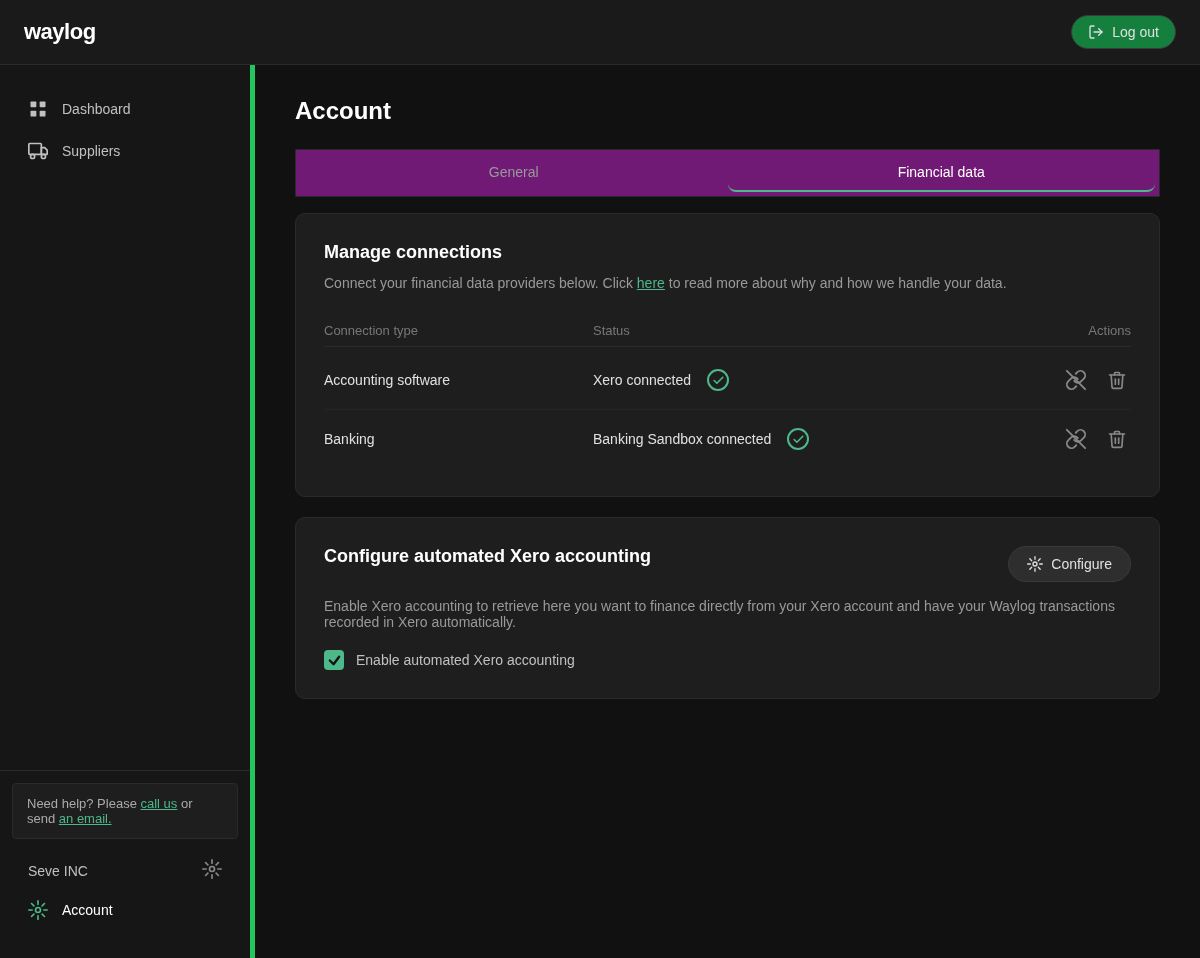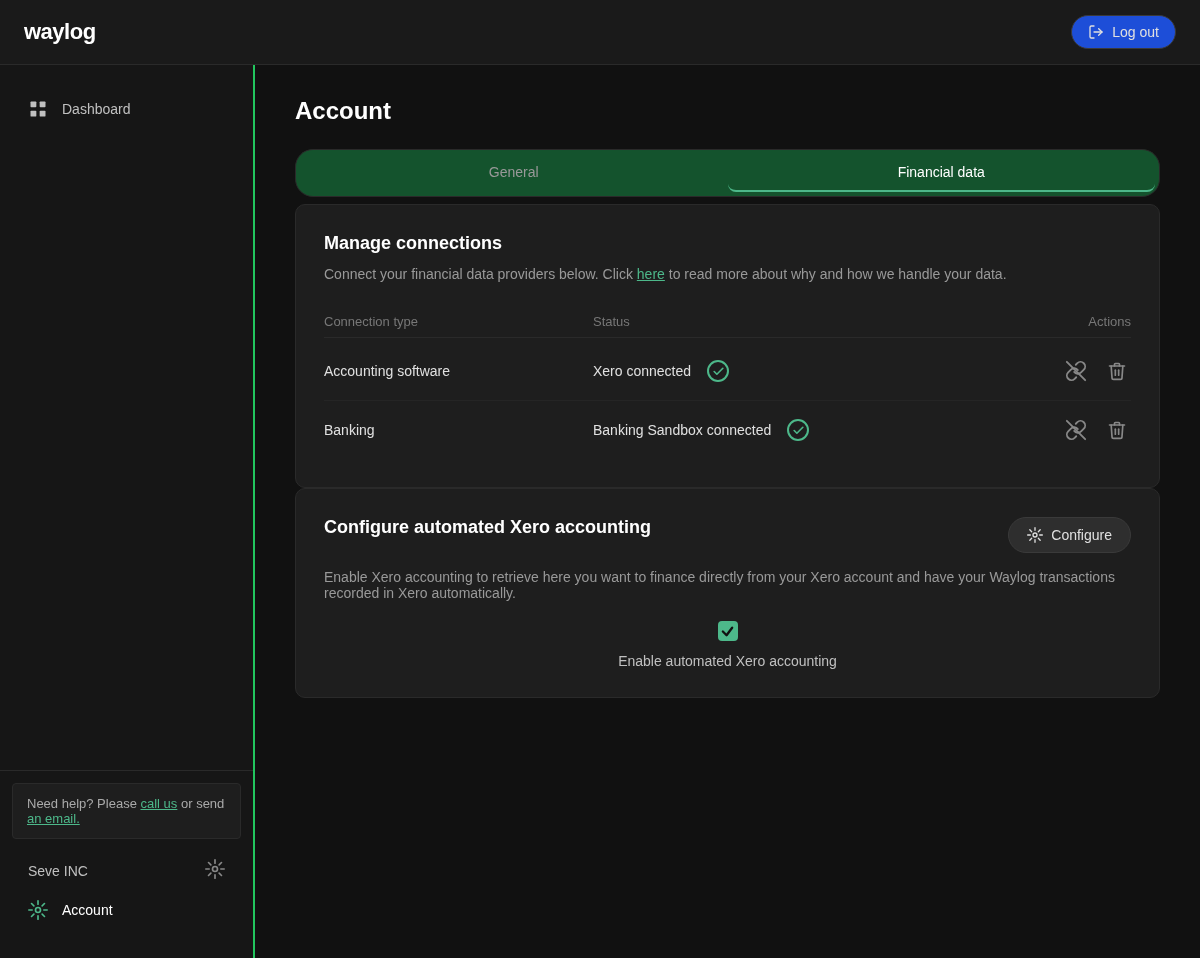--- a/index.html
+++ b/index.html
@@ -26,21 +26,21 @@
       border-bottom: 1px solid #2a2a2a;
       flex-shrink: 0;
     }
     .logo {
       font-size: 22px;
       font-weight: 700;
       color: #ffffff;
       letter-spacing: -0.5px;
     }
     .logout-btn {
-      background: #1d4ed8;
+      background: #15803d;
       border: 1px solid #3a3a3a;
       color: #e0e0e0;
       border-radius: 20px;
       padding: 8px 16px;
       cursor: pointer;
       display: flex;
       align-items: center;
       gap: 8px;
       font-size: 14px;
     }
@@ -49,21 +49,21 @@
     .layout {
       display: flex;
       flex: 1;
       overflow: hidden;
     }
 
     
     .sidebar {
       width: 255px;
       background: #161616;
-      border-right: 2px solid #22c55e;
+      border-right: 5px solid #22c55e;
       display: flex;
       flex-direction: column;
       padding: 16px 0;
       flex-shrink: 0;
     }
     .sidebar-nav {
       flex: 1;
       padding: 8px 12px;
     }
     .sidebar-item {
@@ -129,24 +129,24 @@
     .page-title {
       font-size: 24px;
       font-weight: 600;
       color: #ffffff;
       margin-bottom: 24px;
     }
 
     
     .tabs {
       display: flex;
-      background: #14532d;
-      border-radius: 18px;
+      background: #701a75;
+      border-radius: 1px;
       padding: 4px;
-      margin-bottom: 7px;
+      margin-bottom: 16px;
       border: 1px solid #2a2a2a;
     }
     .tab {
       flex: 1;
       text-align: center;
       padding: 10px 24px;
       border-radius: 8px;
       cursor: pointer;
       color: #999999;
       font-size: 14px;
@@ -157,20 +157,21 @@
       border-bottom: 2px solid #4db88a;
       background: transparent;
     }
 
     
     .card {
       background: #1e1e1e;
       border: 1px solid #2a2a2a;
       border-radius: 10px;
       padding: 28px;
+      margin-bottom: 20px;
     }
     .card-title {
       font-size: 18px;
       font-weight: 600;
       color: #ffffff;
       margin-bottom: 12px;
     }
     .card-desc {
       color: #999999;
       font-size: 14px;
@@ -260,21 +261,20 @@
       margin-bottom: 20px;
       max-width: 820px;
     }
 
     
     .checkbox-row {
       display: flex;
       align-items: center;
       gap: 12px;
       color: #c0c0c0;
-      flex-direction: column;
     }
     .checkbox-custom {
       width: 20px;
       height: 20px;
       border-radius: 4px;
       background: #4db88a;
       display: flex;
       align-items: center;
       justify-content: center;
       flex-shrink: 0;
@@ -311,20 +311,31 @@
             <rect x="3" y="3" width="7" height="7" rx="1"></rect>
               <rect x="14" y="3" width="7" height="7" rx="1"></rect>
             <rect x="3" y="14" width="7" height="7" rx="1"></rect>
               <rect x="14" y="14" width="7" height="7" rx="1"></rect>
           </svg>
         </span>
         <span>Dashboard</span>
       </div>
 
 
+      <div class="sidebar-item">
+        <span class="sidebar-icon">
+          <svg width="20" height="20" viewBox="0 0 24 24" fill="none" stroke="currentColor" stroke-width="2" stroke-linecap="round" stroke-linejoin="round">
+            <rect x="1" y="3" width="15" height="13" rx="1"></rect>
+              <path d="M16 8h4l3 3v5h-7V8z"></path>
+            <circle cx="5.5" cy="18.5" r="2.5"></circle>
+              <circle cx="18.5" cy="18.5" r="2.5"></circle>
+          </svg>
+        </span>
+        <span>Suppliers</span>
+      </div>
 
     </nav>
 
     <div class="sidebar-bottom">
       <div class="help-box">
         <span>Need help? Please </span><a href="#">call us</a><span> or send </span><a href="#">an email.</a>
       </div>
 
       <div class="company-row">
         <span>Seve INC</span>

